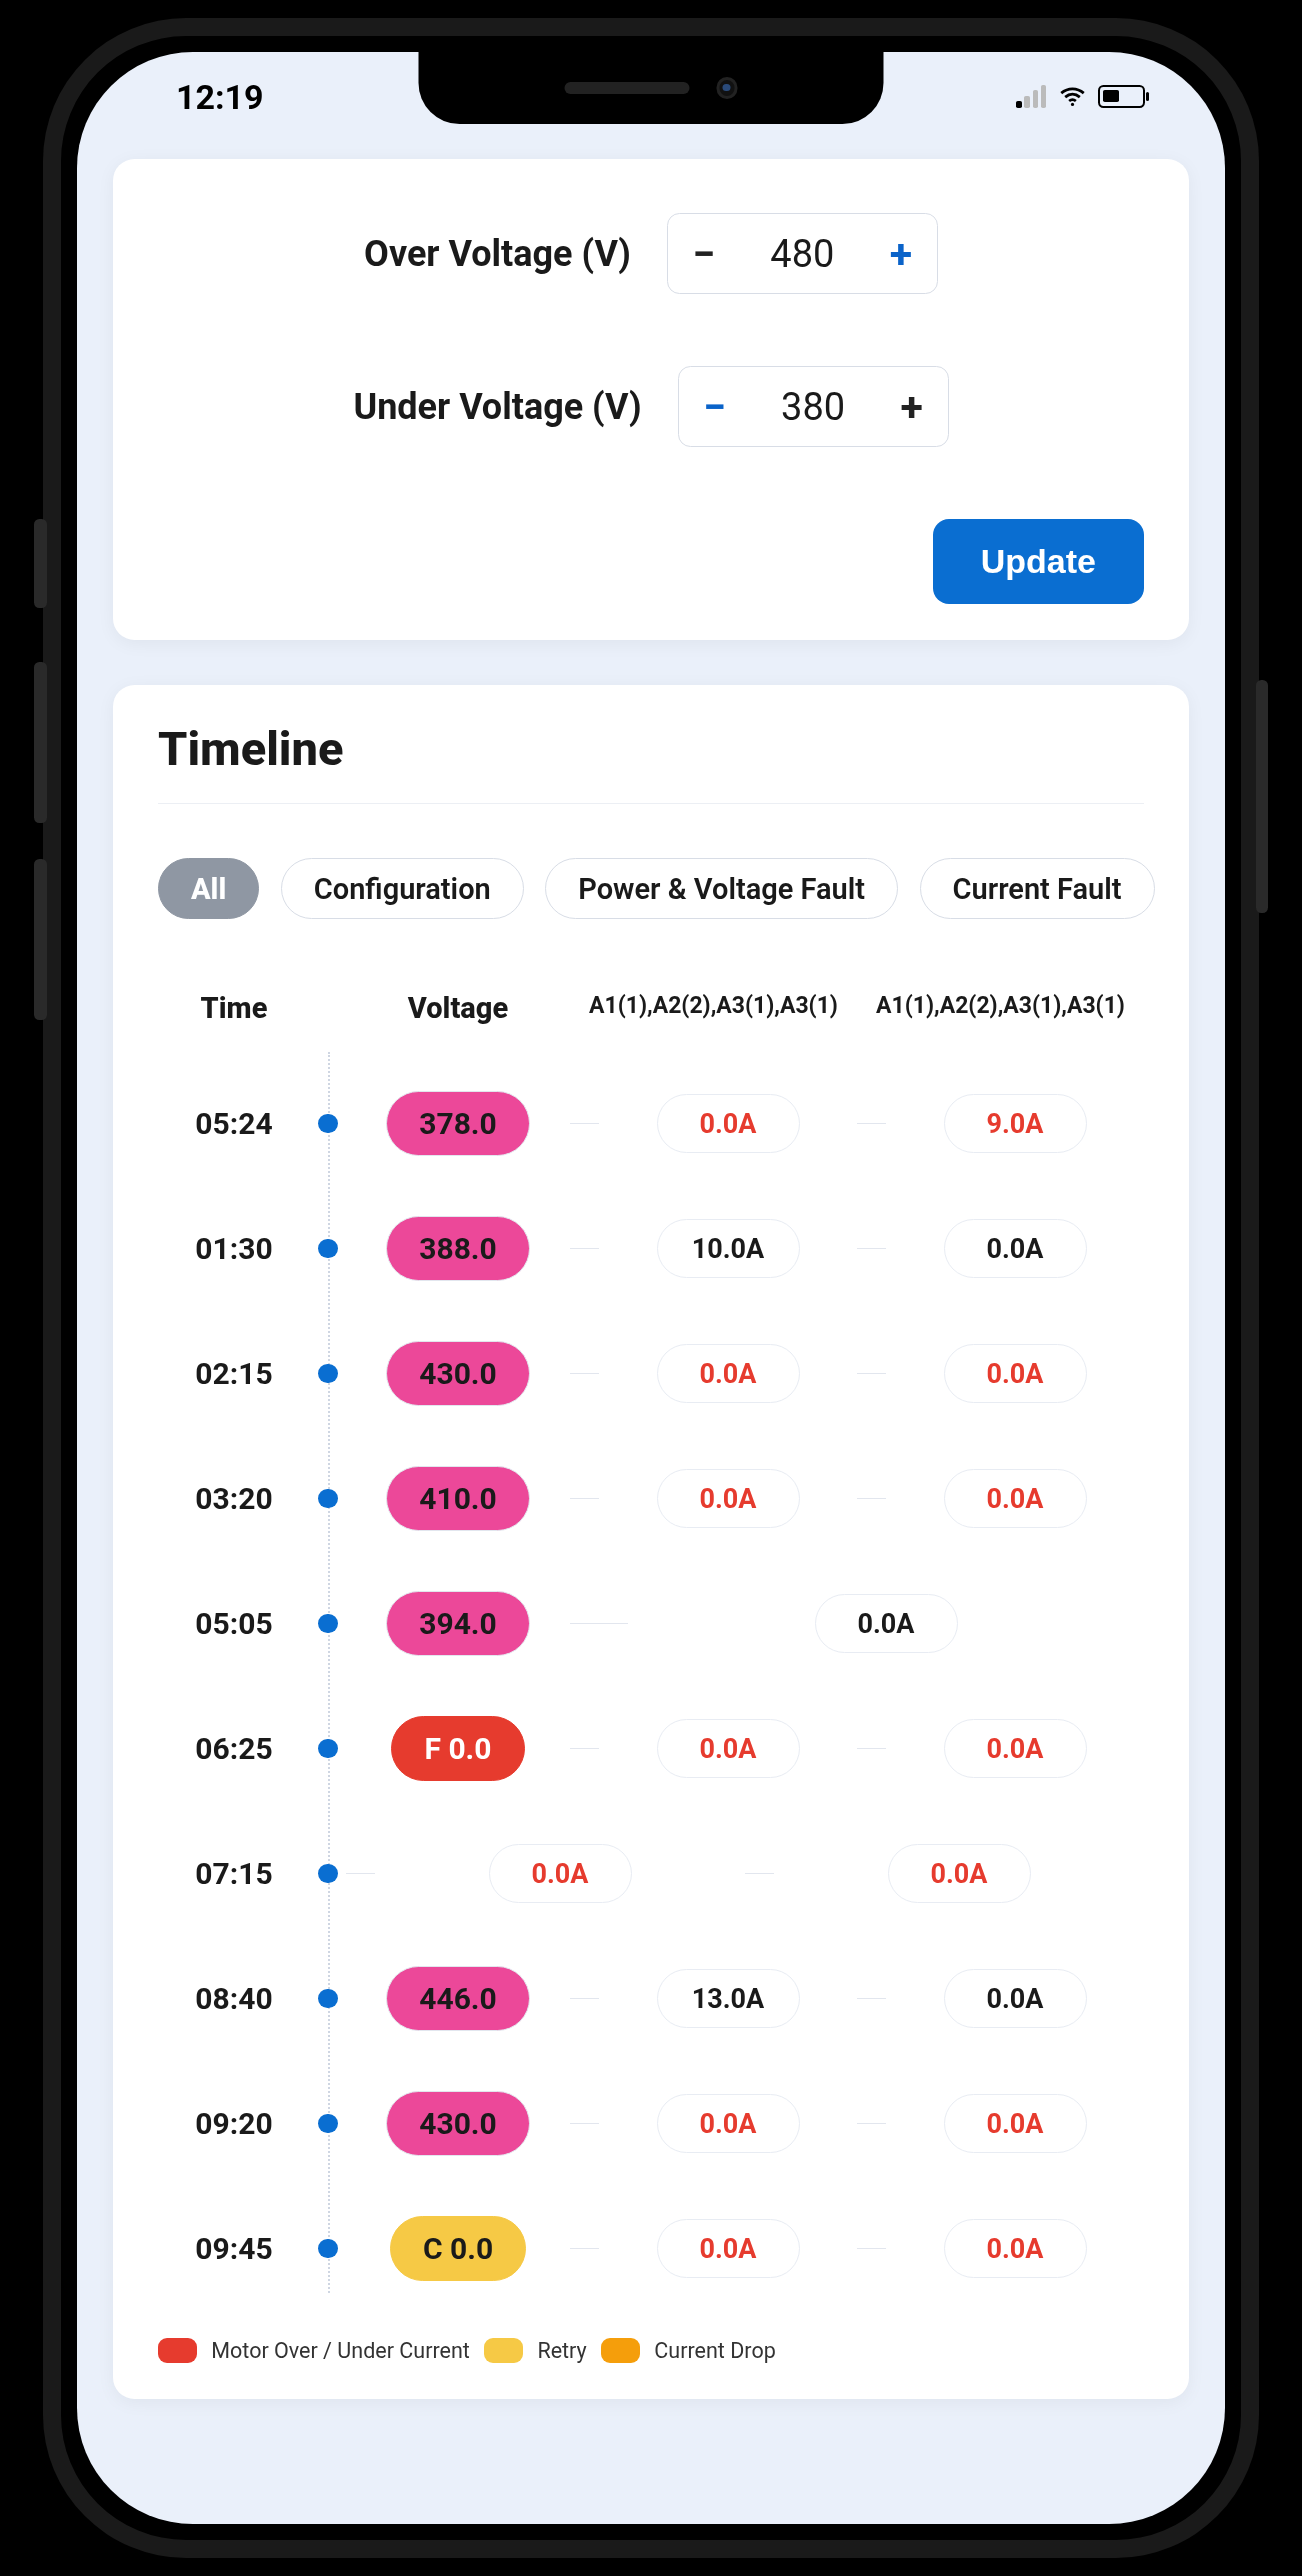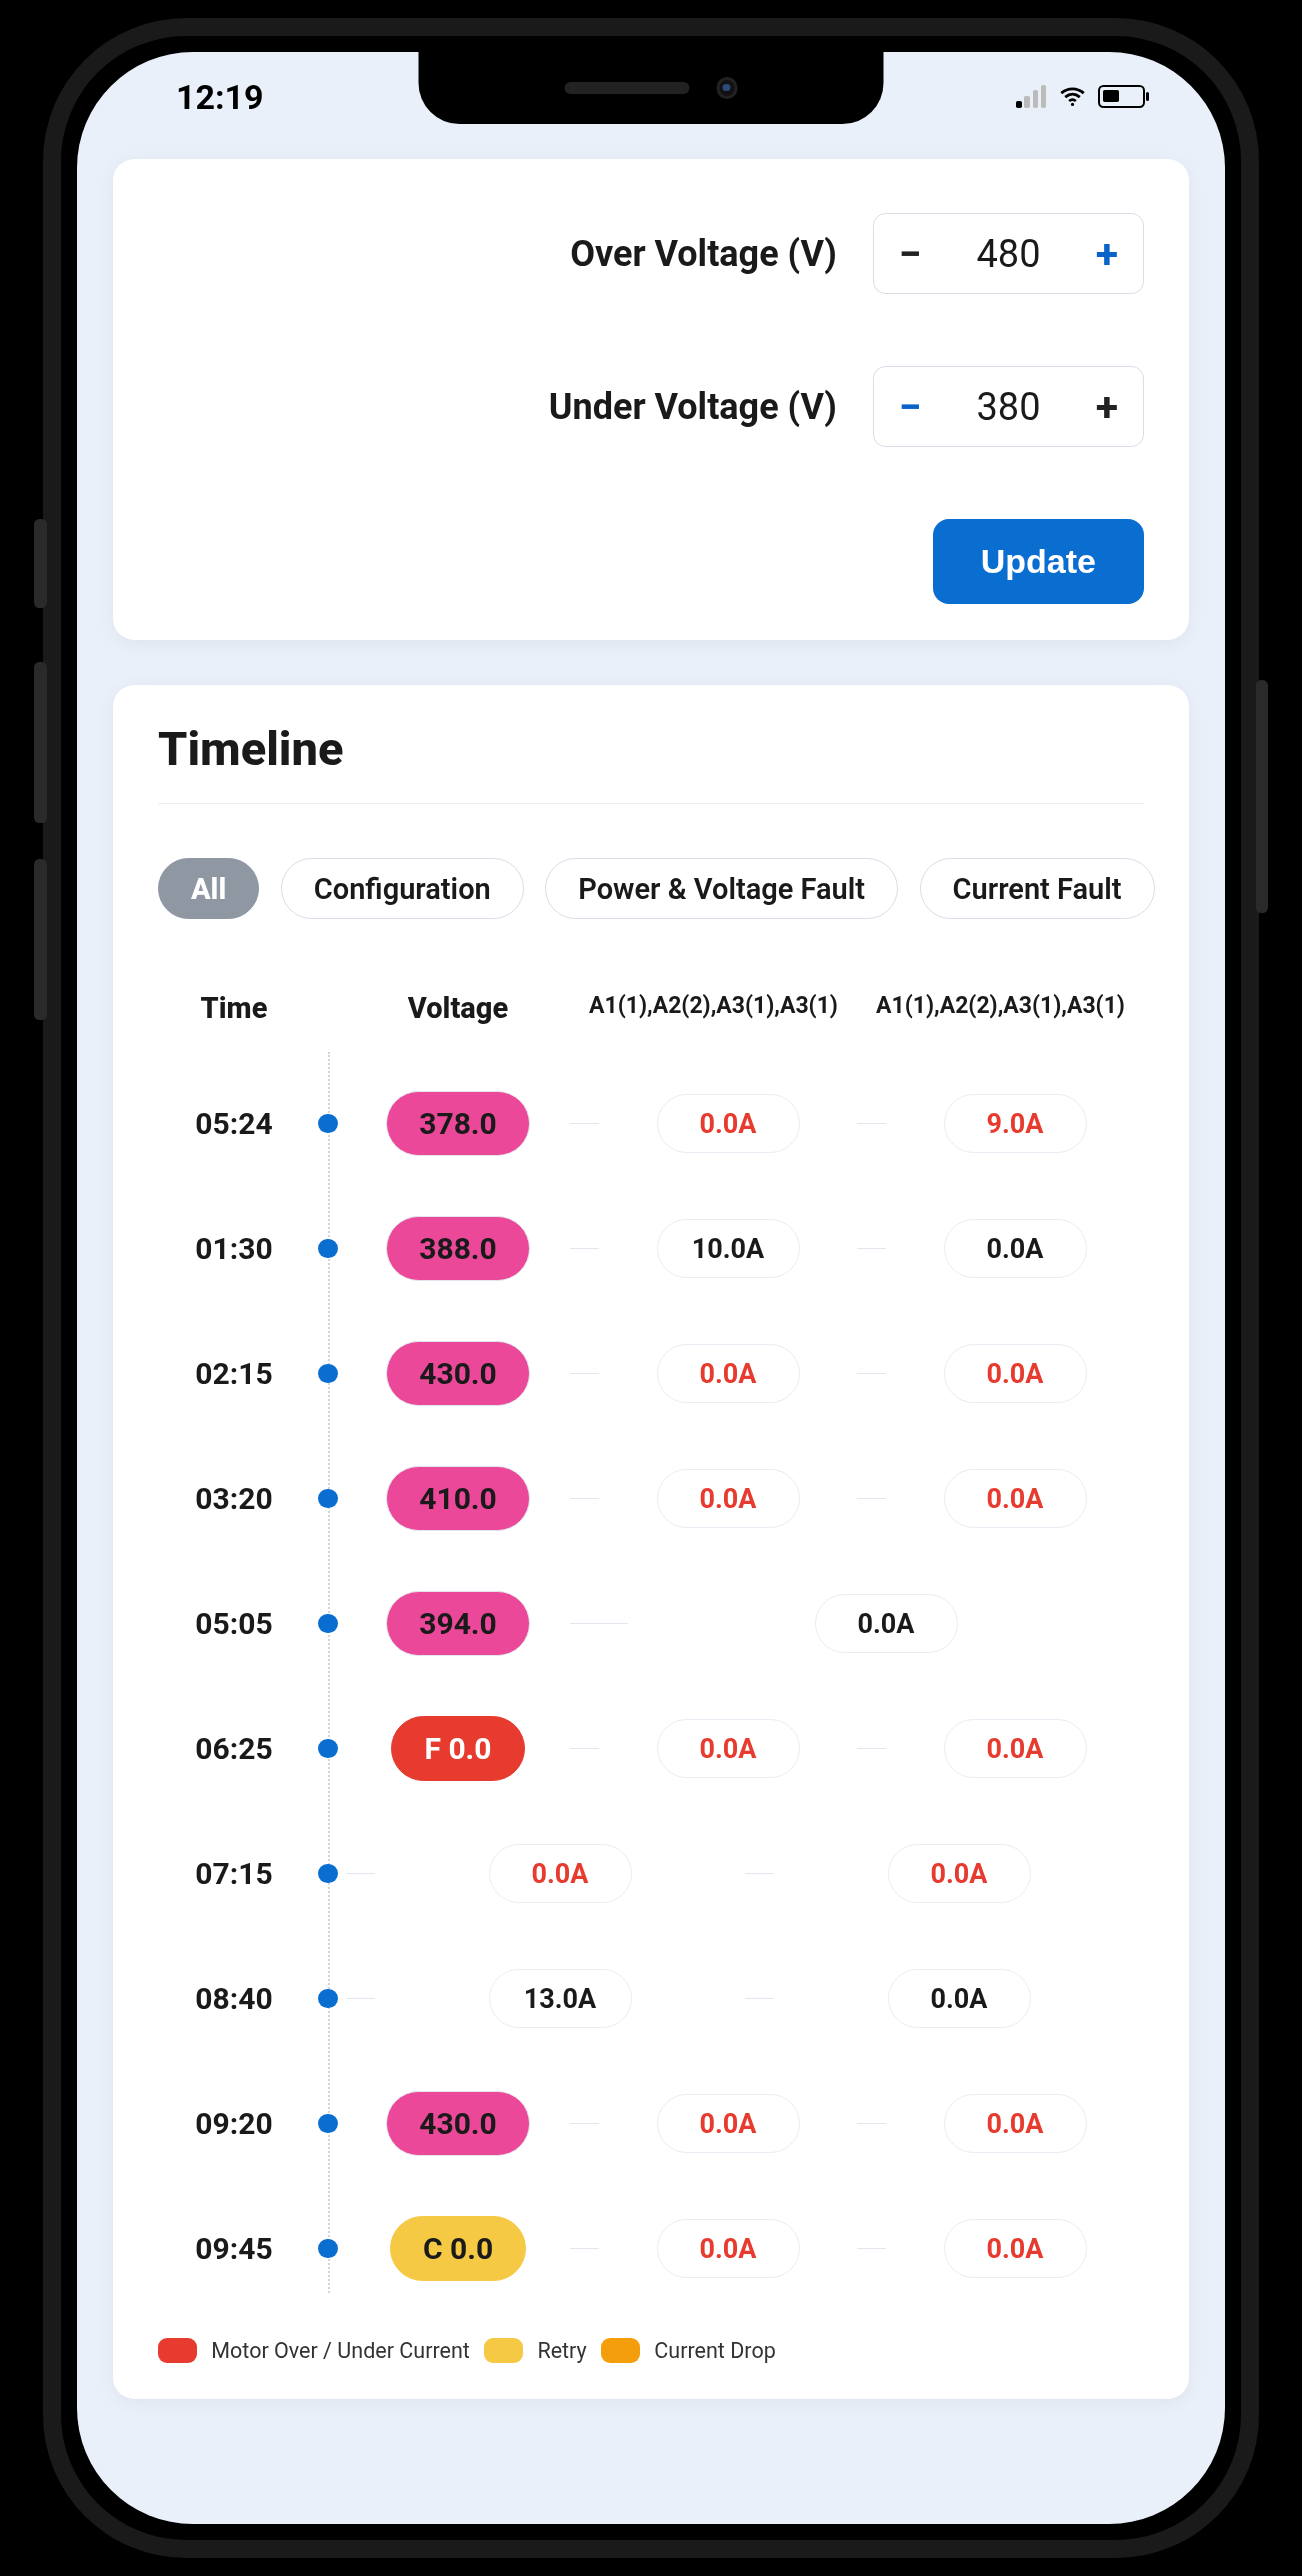--- a/index.html
+++ b/index.html
@@ -146,21 +146,21 @@
   .card {
     background: #fff;
     border-radius: 21.5px;
     box-shadow: 0 3.6px 18px rgba(0,0,0,0.05);
     padding: 36px 45px;
     margin-bottom: 45px;
   }
   .setting-row {
     display: flex;
     align-items: center;
-    justify-content: flex-end;
+    justify-content: center;
     gap: 36px;
     margin-bottom: 72px;
   }
   .setting-label {
     font-size: 36px;
     font-weight: 700;
     color: #1a1a1a;
   }
   .stepper {
     display: flex;
@@ -548,20 +548,23 @@
                 <div class="connector"></div>
                 <div class="cell-amp">
                   <div class="amp-pill fault">0.0A</div>
                 </div>
               </div>
               <div class="row">
                 <div class="cell-time">08:40</div>
                 <div class="cell-dot">
                   <div class="dot"></div>
                 </div>
+                <div class="cell-voltage">
+                  <div class="pill">446.0</div>
+                </div>
                 <div class="connector"></div>
                 <div class="cell-amp">
                   <div class="amp-pill normal">13.0A</div>
                 </div>
                 <div class="connector"></div>
                 <div class="cell-amp">
                   <div class="amp-pill normal">0.0A</div>
                 </div>
               </div>
               <div class="row">

